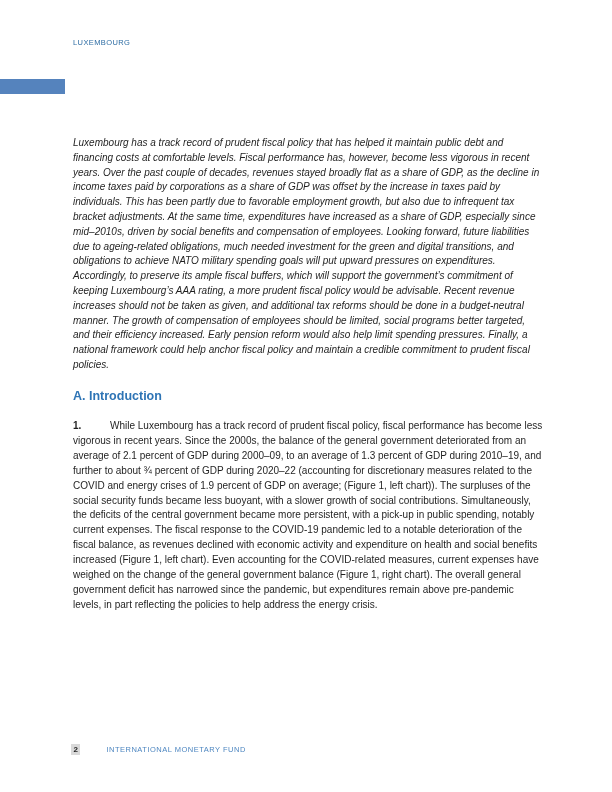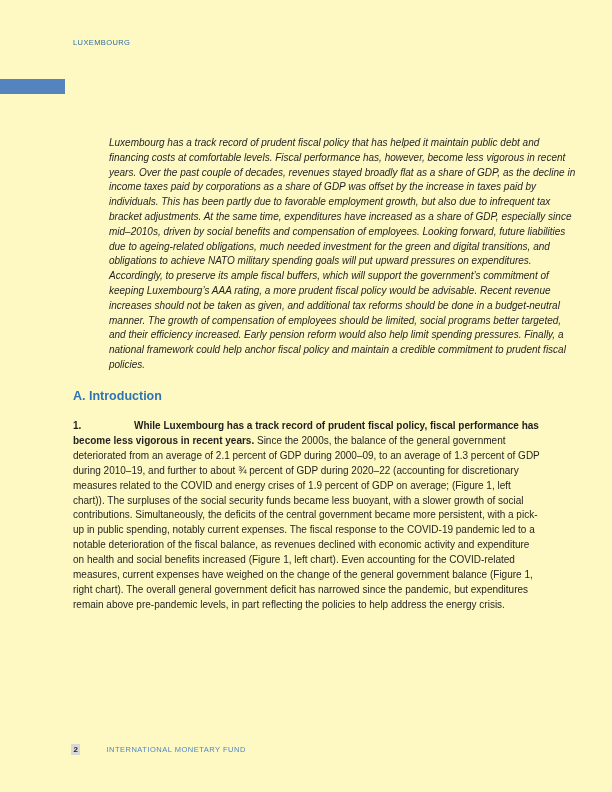--- a/index.html
+++ b/index.html
@@ -3,21 +3,21 @@
 <meta charset="utf-8">
 <style>
   * { margin: 0; padding: 0; box-sizing: border-box; }
   html, body { background: #888; }
   body { font-family: "Liberation Sans", "DejaVu Sans", sans-serif; }
   .page {
     position: relative;
     width: 612px;
     height: 792px;
     margin: 0 auto;
-    background: #fef9c3;
+    background: #ffffff;
     overflow: hidden;
     color: #1f1f1f;
   }
   .running-header {
     position: absolute;
     top: 38px;
     left: 73px;
     font-size: 7.5px;
     letter-spacing: 0.4px;
     color: #2e6da4;
@@ -43,21 +43,20 @@
   }
   .abstract {
     position: absolute;
     top: 136px;
     left: 73px;
     width: 470px;
     font-size: 10px;
     line-height: 14.8px;
     font-style: italic;
     color: #1f1f1f;
-    margin-left: 36px;
   }
   .section-heading {
     position: absolute;
     top: 389px;
     left: 73px;
     font-size: 12.5px;
     font-weight: bold;
     color: #2e74b5;
   }
   .para {
@@ -67,21 +66,21 @@
     width: 470px;
     font-size: 10px;
     line-height: 14.9px;
     color: #1f1f1f;
   }
   .para-number {
     display: inline-block;
     width: 37px;
     font-weight: bold;
   }
-  .para-lead { font-weight: bold; margin-left: 24px; }
+  .para-lead { font-weight: normal; }
   .page-footer {
     position: absolute;
     top: 744px;
     left: 71px;
     font-size: 7.5px;
     display: flex;
     align-items: center;
   }
   .page-number {
     font-weight: bold;

